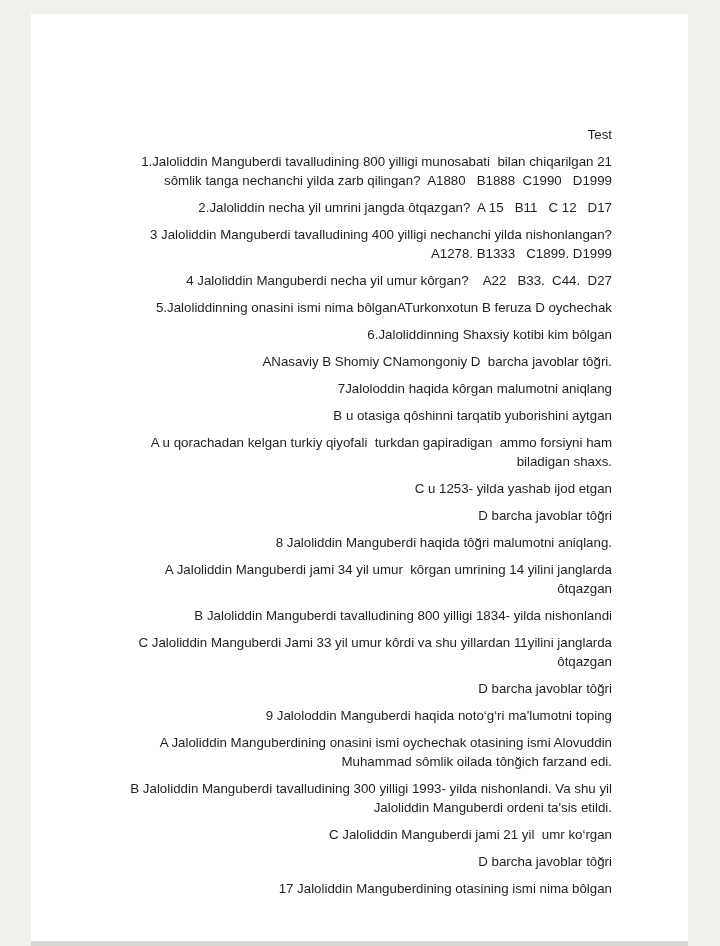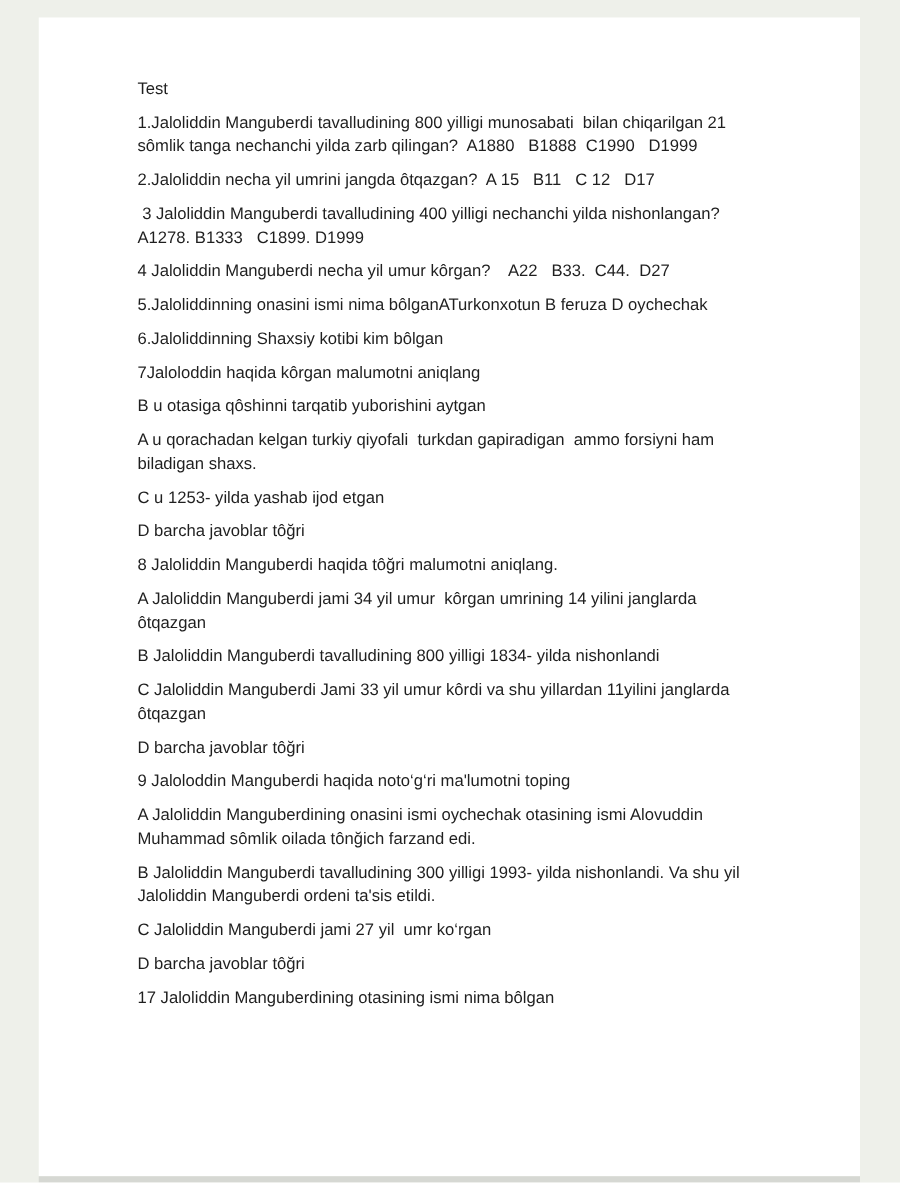--- a/index.html
+++ b/index.html
@@ -17,21 +17,22 @@
   .paper {
     position: absolute;
     left: 31px;
     top: 14px;
     width: 657px;
     height: 927px;
     background: var(--paper-color, #ffffff);
     box-sizing: border-box;
   }
   .doc-content {
-    padding: 47px 0 0 79px;
+    padding: 111px 0 0 79px;
+    text-align: right;
   }
   .doc-title,
   .doc-paragraph {
     width: 502px;
     margin: 0 0 8px 0;
     font-size: 13.3px;
     line-height: 19px;
     color: var(--text-color, #1f1f1f);
     white-space: pre-wrap;
     word-wrap: break-word;
@@ -52,32 +53,33 @@
   <div class="doc-content">
     <div class="doc-title">Test</div>
     <div>
 
     <p class="doc-paragraph">1.Jaloliddin Manguberdi tavalludining 800 yilligi munosabati  bilan chiqarilgan 21 sômlik tanga nechanchi yilda zarb qilingan?  A1880   B1888  C1990   D1999</p>
         <p class="doc-paragraph">2.Jaloliddin necha yil umrini jangda ôtqazgan?  A 15   B11   C 12   D17</p>
         <p class="doc-paragraph"> 3 Jaloliddin Manguberdi tavalludining 400 yilligi nechanchi yilda nishonlangan? A1278. B1333   C1899. D1999</p>
         <p class="doc-paragraph">4 Jaloliddin Manguberdi necha yil umur kôrgan?    A22   B33.  C44.  D27</p>
         <p class="doc-paragraph">5.Jaloliddinning onasini ismi nima bôlganATurkonxotun B feruza D oychechak</p>
         <p class="doc-paragraph">6.Jaloliddinning Shaxsiy kotibi kim bôlgan</p>
+        <p class="doc-paragraph">ANasaviy B Shomiy CNamongoniy D  barcha javoblar tôğri.</p>
         <p class="doc-paragraph">7Jaloloddin haqida kôrgan malumotni aniqlang</p>
         <p class="doc-paragraph">B u otasiga qôshinni tarqatib yuborishini aytgan</p>
         <p class="doc-paragraph">A u qorachadan kelgan turkiy qiyofali  turkdan gapiradigan  ammo forsiyni ham biladigan shaxs.</p>
         <p class="doc-paragraph">C u 1253- yilda yashab ijod etgan</p>
         <p class="doc-paragraph">D barcha javoblar tôğri</p>
         <p class="doc-paragraph">8 Jaloliddin Manguberdi haqida tôğri malumotni aniqlang.</p>
         <p class="doc-paragraph">A Jaloliddin Manguberdi jami 34 yil umur  kôrgan umrining 14 yilini janglarda ôtqazgan</p>
         <p class="doc-paragraph">B Jaloliddin Manguberdi tavalludining 800 yilligi 1834- yilda nishonlandi</p>
         <p class="doc-paragraph">C Jaloliddin Manguberdi Jami 33 yil umur kôrdi va shu yillardan 11yilini janglarda ôtqazgan</p>
         <p class="doc-paragraph">D barcha javoblar tôğri</p>
         <p class="doc-paragraph">9 Jaloloddin Manguberdi haqida noto‘g‘ri ma'lumotni toping</p>
         <p class="doc-paragraph">A Jaloliddin Manguberdining onasini ismi oychechak otasining ismi Alovuddin Muhammad sômlik oilada tônğich farzand edi.</p>
         <p class="doc-paragraph">B Jaloliddin Manguberdi tavalludining 300 yilligi 1993- yilda nishonlandi. Va shu yil Jaloliddin Manguberdi ordeni ta'sis etildi.</p>
-        <p class="doc-paragraph">C Jaloliddin Manguberdi jami 27 yil  umr ko‘rgan</p>
+        <p class="doc-paragraph">C Jaloliddin Manguberdi jami 21 yil  umr ko‘rgan</p>
         <p class="doc-paragraph">D barcha javoblar tôğri</p>
         <p class="doc-paragraph">17 Jaloliddin Manguberdining otasining ismi nima bôlgan</p>
       </div>
   </div>
 </div>
 <div class="page-gap"></div>
 
 </body></html>

